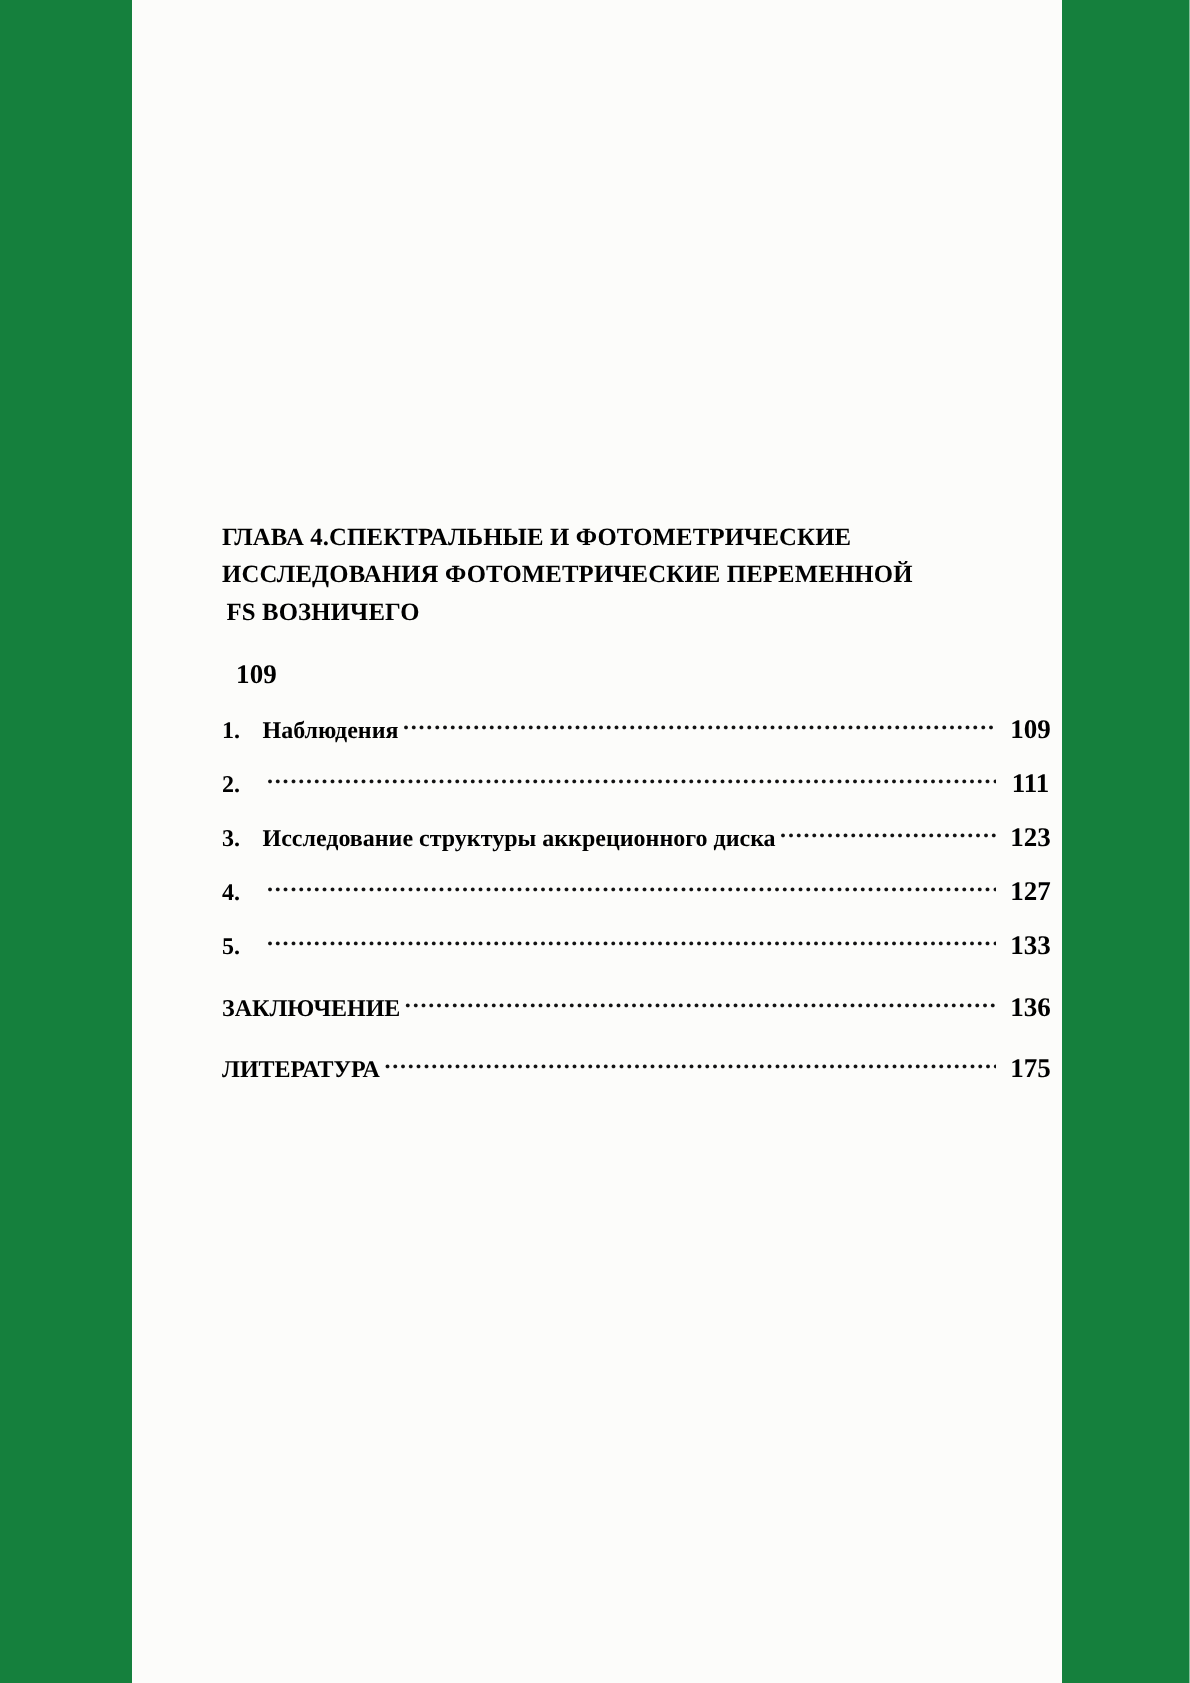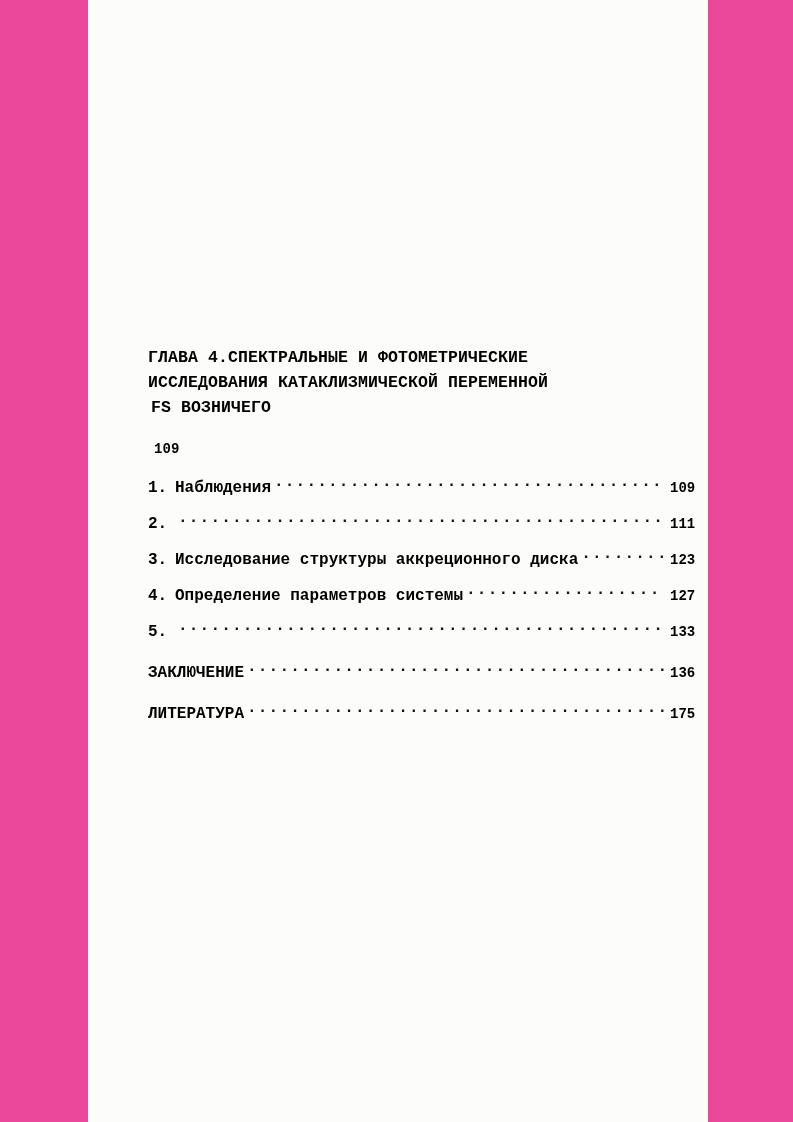--- a/index.html
+++ b/index.html
@@ -15,22 +15,21 @@
     position: relative;
     overflow: hidden;
   }
 
   
   .page {
     position: absolute;
     left: 0; top: 0;
     width: 793px;
     height: 1122px;
-    background: #ec4899;
-    font-family: Liberation Mono, monospace;
+    background: #15803d;
   }
   .scan-tint {
     position: absolute;
     left: 88px;
     top: 0;
     width: 620px;
     height: 1122px;
     background: #fcfcfa;
   }
 
@@ -78,23 +77,23 @@
     white-space: nowrap;
     letter-spacing: 1.2px;
     font-weight: bold;
     font-size: 16px;
     color: #111;
   }
 
   .pg {
     flex: 0 0 auto;
     font-weight: bold;
-    font-size: 14px;
+    font-size: 18px;
     padding-left: 3px;
-    text-align: left;
+    text-align: center;
     min-width: 34px;
   }
 
   
   .entry {
     display: flex;
     align-items: baseline;
     font-weight: bold;
     font-size: 16px;
     margin-bottom: 15px;
@@ -118,21 +117,21 @@
 </head>
 <body>
 
 <div class="page">
   <div class="scan-tint"></div>
 
   <div class="toc">
 
     <div class="chapter-head">
       <div class="chapter-line">ГЛАВА 4.СПЕКТРАЛЬНЫЕ И ФОТОМЕТРИЧЕСКИЕ</div>
-      <div class="chapter-line">ИССЛЕДОВАНИЯ КАТАКЛИЗМИЧЕСКОЙ  ПЕРЕМЕННОЙ</div>
+      <div class="chapter-line">ИССЛЕДОВАНИЯ ФОТОМЕТРИЧЕСКИЕ  ПЕРЕМЕННОЙ</div>
       <div class="chapter-last">
         <span class="txt">FS ВОЗНИЧЕГО</span>
         <span class="leader"></span>
         <span class="pg">109</span>
       </div>
     </div>
 
     <div class="entry">
       <span class="num">1.</span>
       <span class="label">Наблюдения</span>
@@ -148,21 +147,20 @@
 
     <div class="entry">
       <span class="num">3.</span>
       <span class="label">Исследование структуры аккреционного диска</span>
       <span class="leader"></span>
       <span class="pg">123</span>
     </div>
 
     <div class="entry">
       <span class="num">4.</span>
-      <span class="label">Определение параметров системы</span>
       <span class="leader"></span>
       <span class="pg">127</span>
     </div>
 
     <div class="entry">
       <span class="num">5.</span>
       <span class="leader"></span>
       <span class="pg">133</span>
     </div>
 

